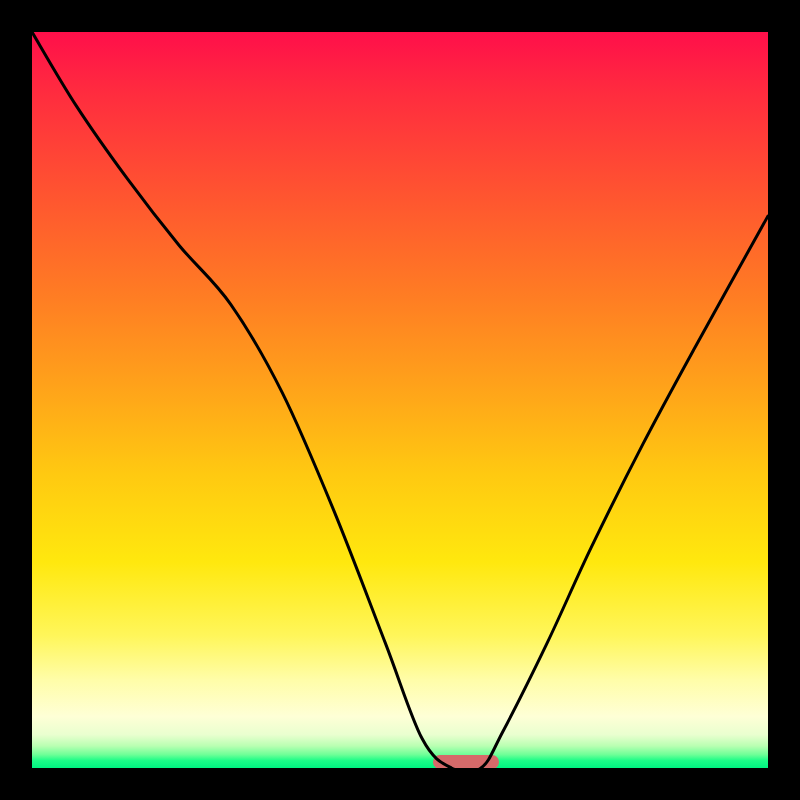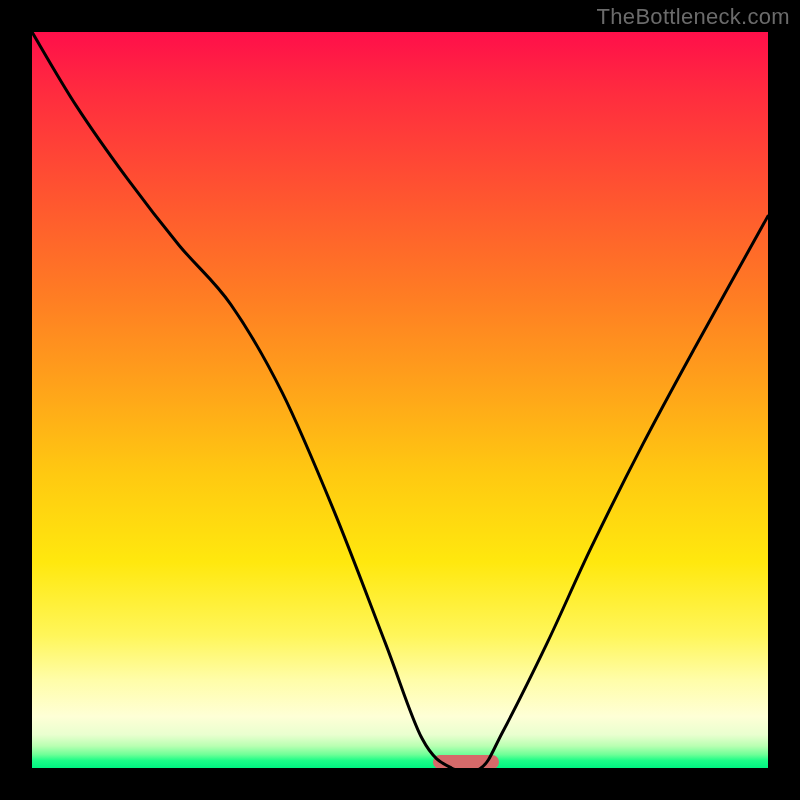--- a/index.html
+++ b/index.html
@@ -73,21 +73,20 @@
     fill: none;
     stroke: #000;
     stroke-width: 3;
     stroke-linecap: round;
   }
 </style>
 </head>
 <body>
 
 <div class="frame">
-  <div class="watermark">TheBottleneck.com</div>
 
   <div class="plot">
     <div class="bg-gradient"></div>
 
     <div class="marker" id="bottleneck-marker" style="left: 401.12px; top: 722.752px; width: 66.24px; height: 14.72px; background: rgb(214, 106, 106); border-radius: 7.36px;"></div>
 
     <svg class="curve" viewBox="0 0 736 736" preserveAspectRatio="none">
       <path id="curve-path" d="M 0 0 C 7.359999999999999 12.266666666666671, 28.21333333333333 49.066666666666706, 44.16 73.60000000000002 C 60.10666666666666 98.13333333333334, 78.50666666666667 123.89333333333326, 95.68 147.19999999999993 C 112.85333333333334 170.5066666666666, 130.02666666666667 192.5866666666667, 147.20000000000002 213.44000000000005 C 164.37333333333336 234.2933333333334, 181.54666666666668 247.78666666666666, 198.72000000000003 272.32 C 215.89333333333337 296.8533333333333, 233.0666666666667 326.2933333333333, 250.24 360.64 C 267.41333333333336 394.9866666666667, 284.58666666666664 436.6933333333334, 301.76 478.40000000000003 C 318.93333333333334 520.1066666666667, 338.55999999999995 572.8533333333334, 353.28 610.88 C 368 648.9066666666666, 379.04 685.7066666666666, 390.08000000000004 706.56 C 401.12000000000006 727.4133333333333, 409.70666666666665 731.0933333333334, 419.52 736 C 429.3333333333333 740.9066666666666, 440.37333333333333 742.1333333333333, 448.96 736 C 457.5466666666666 729.8666666666667, 460 720.0533333333334, 471.04 699.2 C 482.08000000000004 678.3466666666667, 500.4799999999999 641.5466666666666, 515.1999999999999 610.88 C 529.92 580.2133333333334, 543.4133333333333 548.32, 559.36 515.2 C 575.3066666666667 482.08000000000004, 593.7066666666667 445.28000000000003, 610.88 412.16 C 628.0533333333333 379.04, 641.5466666666666 354.50666666666666, 662.4 316.48 C 683.2533333333333 278.4533333333334, 723.7333333333333 206.08, 736 184"></path>
     </svg>
   </div>

